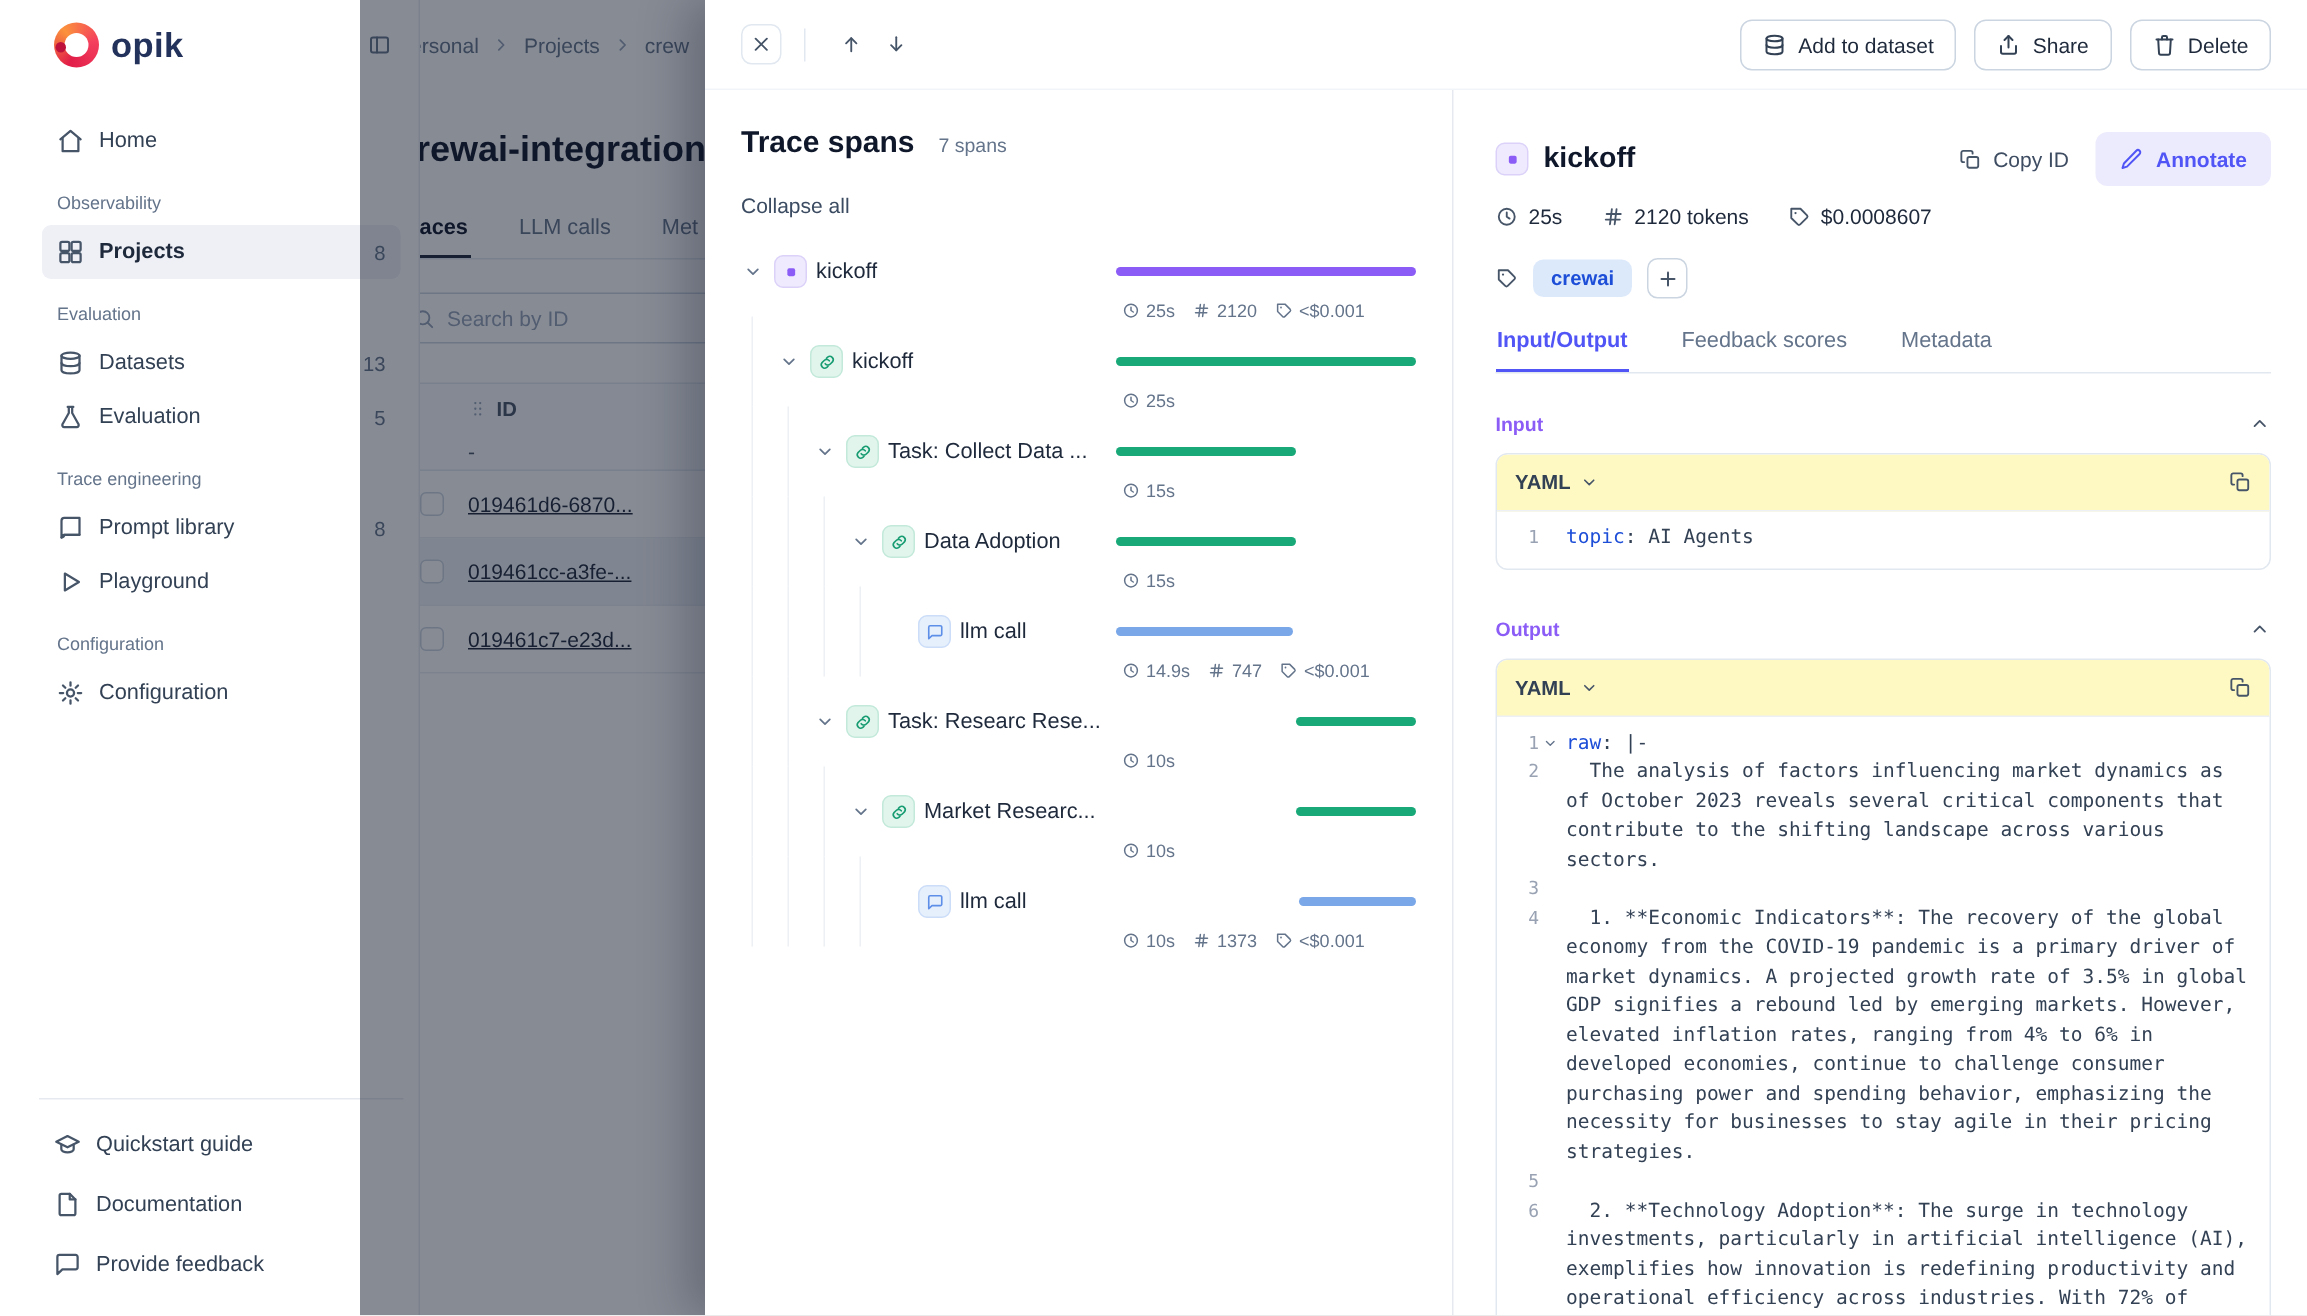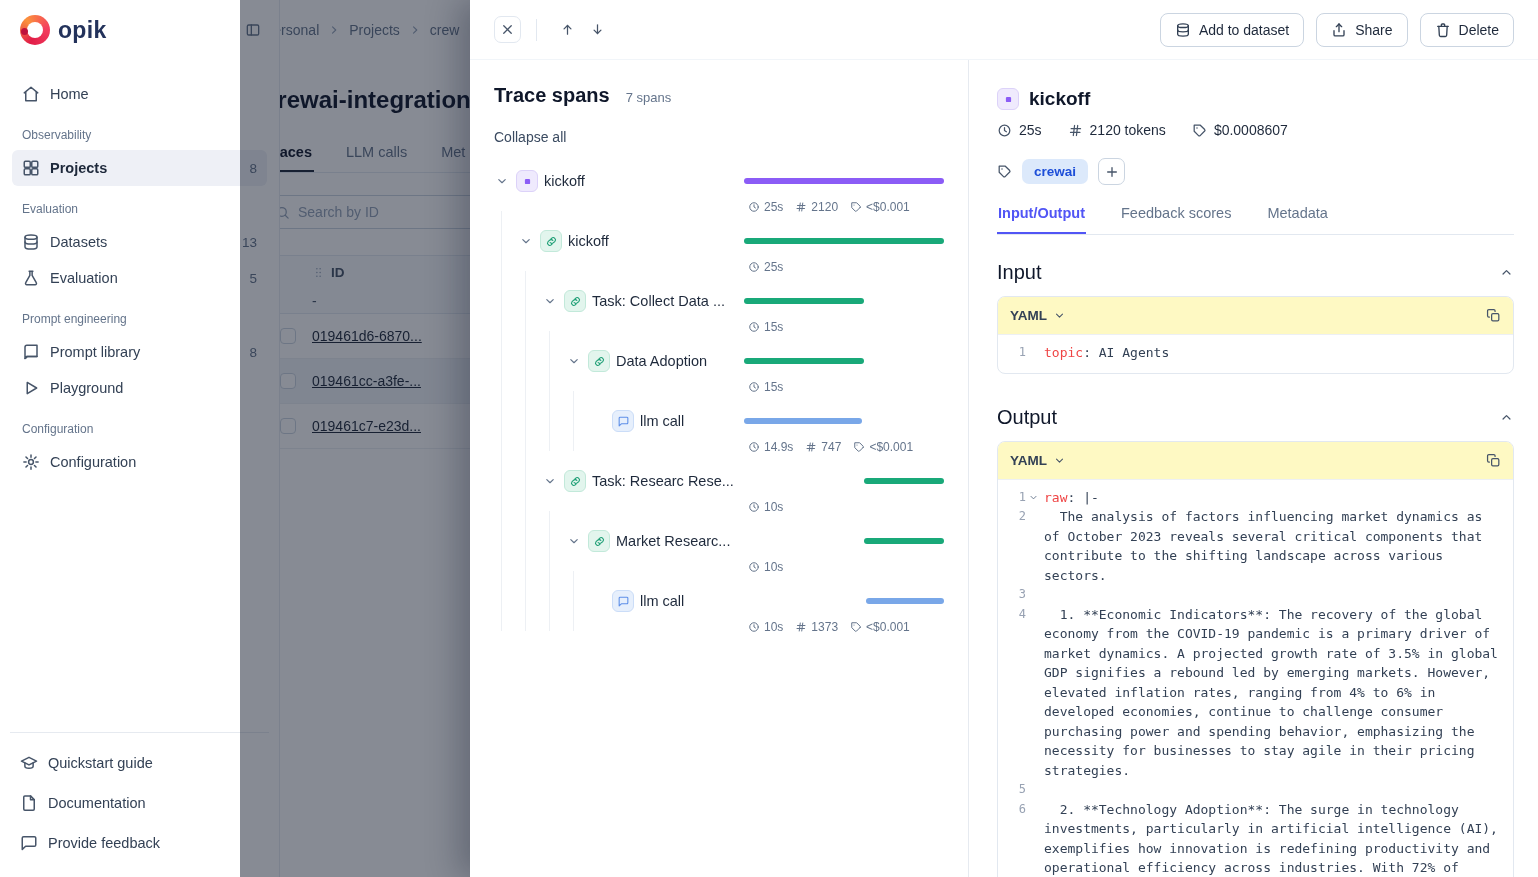--- a/index.html
+++ b/index.html
@@ -19,21 +19,21 @@
   .fmt-chev svg{width:13px;height:13px;}
   .copy-ic svg{width:15px;height:15px;}
   .tag-ic svg{width:15px;height:15px;}
   .sec-chev svg{width:15px;height:15px;}
   .search-ic svg{width:15px;height:15px;}
   .grip svg{width:13px;height:13px;}
   .bi svg{width:15px;height:15px;}
   .btn-ic svg{width:16px;height:16px;}
 
   
-  .sidebar{position:absolute;left:0;top:0;width:280px;height:100%;background:#fff;border-right:1px solid #E6EAF0;display:flex;flex-direction:column;z-index:2;}
+  .sidebar{position:absolute;left:0;top:0;width:280px;height:100%;background:#fff;border-right:1px solid #E6EAF0;display:flex;flex-direction:column;z-index:2;padding-left:16px;}
   .logo-row{height:60px;display:flex;align-items:center;justify-content:space-between;padding:0 14px 0 20px;}
   .logo{display:flex;align-items:center;gap:8px;}
   .logo-mark{width:30px;height:30px;border-radius:50%;background:conic-gradient(from 200deg,#E11D48,#FB923C,#F43F5E,#E11D48);position:relative;}
   .logo-mark::after{content:"";position:absolute;inset:7px;background:#fff;border-radius:50%;}
   .logo-mark::before{content:"";position:absolute;left:1px;top:13px;width:7px;height:7px;border-radius:50%;background:#BE123C;z-index:1;}
   .logo-text{font-size:23px;font-weight:700;color:#23325B;letter-spacing:.3px;}
   .panel-btn{background:none;border:none;color:#64748B;cursor:pointer;display:flex;padding:4px;}
   .nav{flex:1;padding:16px 12px 0;}
   .nav-section-label{font-size:12px;color:#64748B;padding:16px 10px 8px;}
   .nav-item{display:flex;align-items:center;gap:10px;height:36px;padding:0 10px;border-radius:6px;font-size:14.5px;color:#334155;cursor:pointer;}
@@ -117,33 +117,33 @@
   .dt-tags{display:flex;align-items:center;gap:10px;margin-top:20px;}
   .tag-ic{color:#475569;}
   .tag-pill{background:#DCE9FB;color:#1D4ED8;font-size:13.5px;font-weight:600;padding:5px 12px;border-radius:7px;cursor:pointer;}
   .add-tag-btn{width:27px;height:27px;border:1px solid #CBD5E1;border-radius:7px;background:#fff;display:flex;align-items:center;justify-content:center;color:#475569;cursor:pointer;}
   .dt-tabs{display:flex;gap:34px;margin-top:20px;border-bottom:1px solid #E2E8F0;}
   .dt-tab{padding:0 1px 13px;font-size:14.5px;color:#64748B;cursor:pointer;}
   .dt-tab.active{color:#5155F5;font-weight:600;box-shadow:inset 0 -2px 0 #5155F5;}
   .dt-scroll{padding-top:26px;}
   .section + .section{margin-top:32px;}
   .section-head{display:flex;align-items:center;justify-content:space-between;}
-  .section-title{font-size:20px;font-weight:400;color:#0f172a;}
+  .section-title{font-size:13px;font-weight:700;color:#8b5cf6;}
   .sec-chev{color:#475569;cursor:pointer;}
   .code-block{margin-top:12px;border:1px solid #E2E8F0;border-radius:8px;overflow:hidden;background:#fff;}
   .code-head{height:38px;display:flex;align-items:center;padding:0 12px;border-bottom:1px solid #EDF0F4;background:#fef9c3;}
   .fmt{display:flex;align-items:center;gap:6px;font-size:13.5px;font-weight:600;color:#334155;cursor:pointer;}
   .fmt-chev{color:#475569;}
   .copy-ic{margin-left:auto;color:#475569;cursor:pointer;}
   .code-body{padding:8px 10px 10px 6px;font-family:"DejaVu Sans Mono",monospace;font-size:13px;line-height:19.5px;}
   .code-line{display:flex;}
   .ln{width:22px;text-align:right;color:#98A2B3;font-size:12px;flex:none;line-height:19.5px;}
   .fold{width:15px;flex:none;display:flex;justify-content:center;align-items:flex-start;padding-top:4px;color:#64748B;}
   .code-text{flex:1;min-width:0;margin-left:3px;white-space:pre-wrap;overflow-wrap:break-word;color:#334155;min-height:19.5px;}
-  .tok-key{color:#ef4444;}
+  .tok-key{color:#1d4ed8;}
   .tok-p{color:#334155;}
   .tok-v{color:#334155;}
 </style>
 </head>
 <body>
 
 <div class="app" data-name="app-root">
 
   <aside class="sidebar" data-name="sidebar">
     <div class="logo-row" data-name="sidebar-header">
@@ -198,21 +198,21 @@
     </div>
         <div class="nav-item" data-name="sidebar-item-experiments">
       <span class="nav-ic" data-icon="experiments-icon" data-name="experiments-icon">
             <svg viewBox="0 0 24 24" fill="none" stroke="currentColor" stroke-width="2" stroke-linecap="round" stroke-linejoin="round">
               <path d="M9.5 3h5M10.5 3v5.5L5 18.2A1.8 1.8 0 0 0 6.6 21h10.8a1.8 1.8 0 0 0 1.6-2.8L13.5 8.5V3"></path>
             </svg>
           </span>
       <span class="nav-label" data-name="sidebar-item-label">Evaluation</span>
       <span class="nav-count" data-name="sidebar-item-count">5</span>
     </div>
-        <div class="nav-section-label" data-name="sidebar-section-label">Prompt engineering</div>
+        <div class="nav-section-label" data-name="sidebar-section-label">Trace engineering</div>
         <div class="nav-item" data-name="sidebar-item-prompt-library">
       <span class="nav-ic" data-icon="prompt-library-icon" data-name="prompt-library-icon">
             <svg viewBox="0 0 24 24" fill="none" stroke="currentColor" stroke-width="2" stroke-linecap="round" stroke-linejoin="round">
               <path d="M4 5.5A2.5 2.5 0 0 1 6.5 3H20v15H6.5A2.5 2.5 0 0 0 4 20.5z"></path>
               <path d="M4 20.5A2.5 2.5 0 0 0 6.5 18H20"></path>
             </svg>
           </span>
       <span class="nav-label" data-name="sidebar-item-label">Prompt library</span>
       <span class="nav-count" data-name="sidebar-item-count">8</span>
     </div>
@@ -726,20 +726,39 @@
       </section>
 
       <section class="detail-panel" data-name="span-detail-panel">
         <div class="dt-header" data-name="detail-header">
           <span class="span-ic" data-icon="trace-icon" data-name="trace-icon">
               <svg viewBox="0 0 24 24" fill="none" stroke="currentColor" stroke-width="2" stroke-linecap="round" stroke-linejoin="round">
                 <rect x="7.2" y="7.2" width="9.6" height="9.6" rx="2.2" fill="currentColor" stroke="none"></rect>
               </svg>
             </span>
           <span class="dt-title" data-name="detail-title">kickoff</span>
+          <div class="dt-actions">
+            <button class="copyid-btn" data-name="copy-id-button">
+              <span class="copy-ic" data-icon="copy-icon" data-name="copy-icon">
+                  <svg viewBox="0 0 24 24" fill="none" stroke="currentColor" stroke-width="2" stroke-linecap="round" stroke-linejoin="round">
+                    <rect x="9" y="9" width="11.5" height="11.5" rx="2"></rect>
+                    <path d="M5.5 14.5h-1a2 2 0 0 1-2-2v-8a2 2 0 0 1 2-2h8a2 2 0 0 1 2 2v1"></path>
+                  </svg>
+                </span>
+              <span>Copy ID</span>
+            </button>
+            <button class="annotate-btn" data-name="annotate-button">
+              <span data-icon="pencil-icon" data-name="pencil-icon">
+                  <svg viewBox="0 0 24 24" fill="none" stroke="currentColor" stroke-width="2" stroke-linecap="round" stroke-linejoin="round">
+                    <path d="M16.8 3.7a2.3 2.3 0 1 1 3.3 3.3L7.5 19.6 3 21l1.4-4.5z"></path>
+                  </svg>
+                </span>
+              <span>Annotate</span>
+            </button>
+          </div>
         </div>
         <div class="dt-stats" id="dt-stats" data-name="detail-stats">
             <span class="stat" data-name="stat-25s">
               <span class="si" data-icon="clock-icon" data-name="clock-icon">
                 <svg viewBox="0 0 24 24" fill="none" stroke="currentColor" stroke-width="2" stroke-linecap="round" stroke-linejoin="round">
                   <circle cx="12" cy="12" r="8.5"></circle>
                   <polyline points="12 7.5 12 12 15 14"></polyline>
                 </svg>
               </span>
               <span>25s</span>

